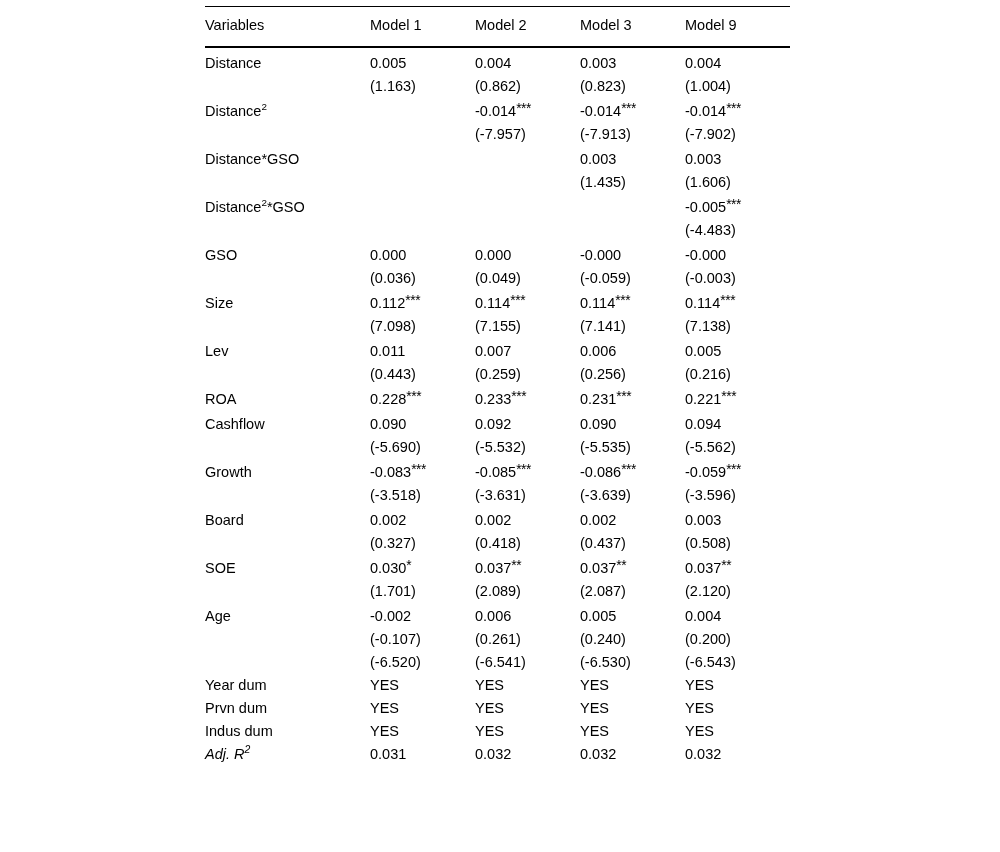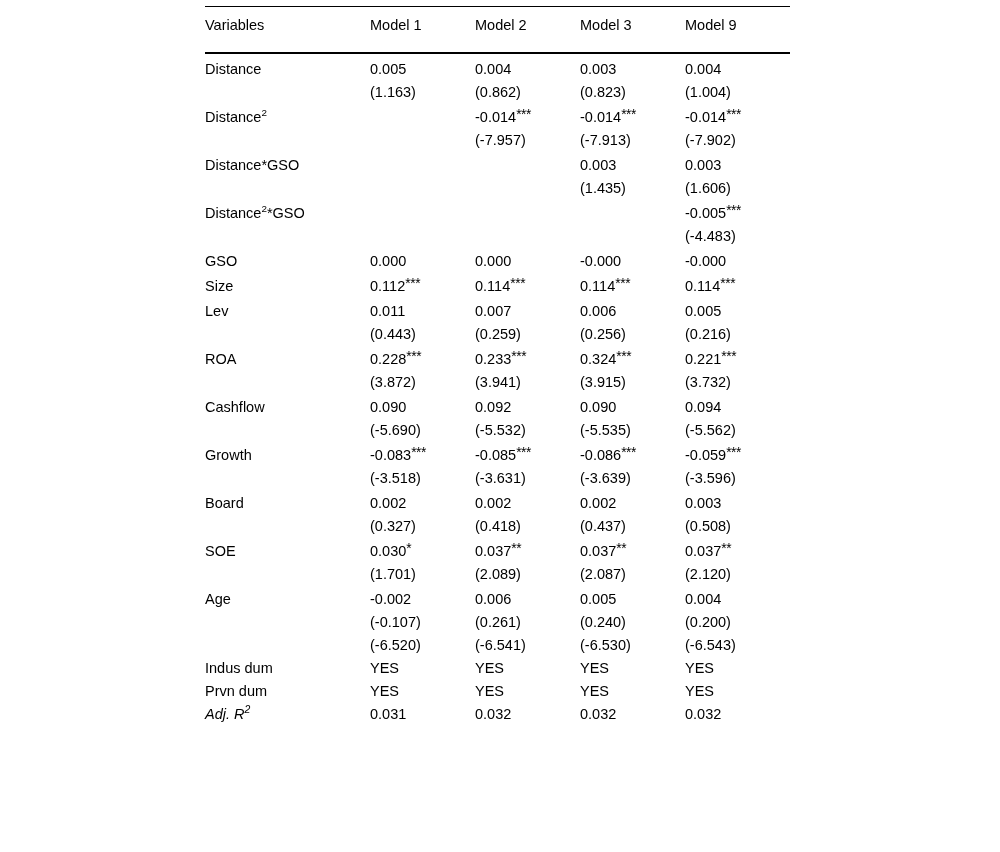--- a/index.html
+++ b/index.html
@@ -34,21 +34,21 @@
     margin: 0;
     text-align: left;
     vertical-align: top;
     font-weight: normal;
     line-height: 23px;
     height: 23px;
     white-space: nowrap;
   }
   
   tr.rule-top td     { border-top: 1.5px solid #000; height: 0; line-height: 0; font-size: 0; }
-  tr.head-row th     { padding-top: 5px; padding-bottom: 13px; height: 27px; line-height: 27px; }
+  tr.head-row th     { padding-top: 5px; padding-bottom: 7px; height: 27px; line-height: 27px; }
   tr.rule-head td    { border-top: 2.5px solid #000; height: 0; line-height: 0; font-size: 0; }
 
   tr.coef-row td     { padding-top: 2px; }
   tr.se-row td       { padding-bottom: 0px; }
   tr.dummy-row td    { height: 23px; }
   tr.first-coef td   { padding-top: 4px; }
   tr.adj-row td      { padding-bottom: 3px; }
 
   .varname { }
   .varname sup {
@@ -154,54 +154,61 @@
           <td></td>
           <td>(-4.483)</td>
         </tr>
         <tr class="coef-row">
           <td><span class="varname"><span>GSO</span></span></td>
           <td><span>0.000</span></td>
           <td><span>0.000</span></td>
           <td><span>-0.000</span></td>
           <td><span>-0.000</span></td>
         </tr>
+        <tr class="se-row">
+          <td></td>
+          <td>(0.036)</td>
+          <td>(0.049)</td>
+          <td>(-0.059)</td>
+          <td>(-0.003)</td>
+        </tr>
         <tr class="coef-row">
           <td><span class="varname"><span>Size</span></span></td>
           <td><span>0.112</span><span class="stars">***</span></td>
           <td><span>0.114</span><span class="stars">***</span></td>
           <td><span>0.114</span><span class="stars">***</span></td>
           <td><span>0.114</span><span class="stars">***</span></td>
         </tr>
+        <tr class="se-row">
+          <td></td>
+          <td>(7.098)</td>
+          <td>(7.155)</td>
+          <td>(7.141)</td>
+          <td>(7.138)</td>
+        </tr>
         <tr class="coef-row">
           <td><span class="varname"><span>Lev</span></span></td>
           <td><span>0.011</span></td>
           <td><span>0.007</span></td>
           <td><span>0.006</span></td>
           <td><span>0.005</span></td>
         </tr>
         <tr class="se-row">
           <td></td>
           <td>(0.443)</td>
           <td>(0.259)</td>
           <td>(0.256)</td>
           <td>(0.216)</td>
         </tr>
         <tr class="coef-row">
           <td><span class="varname"><span>ROA</span></span></td>
           <td><span>0.228</span><span class="stars">***</span></td>
           <td><span>0.233</span><span class="stars">***</span></td>
-          <td><span>0.324</span><span class="stars">***</span></td>
+          <td><span>0.231</span><span class="stars">***</span></td>
           <td><span>0.221</span><span class="stars">***</span></td>
-        </tr>
-        <tr class="se-row">
-          <td></td>
-          <td>(3.872)</td>
-          <td>(3.941)</td>
-          <td>(3.915)</td>
-          <td>(3.732)</td>
         </tr>
         <tr class="coef-row">
           <td><span class="varname"><span>Cashflow</span></span></td>
           <td><span>0.090</span></td>
           <td><span>0.092</span></td>
           <td><span>0.090</span></td>
           <td><span>0.094</span></td>
         </tr>
         <tr class="se-row">
           <td></td>
@@ -267,28 +274,35 @@
           <td>(0.200)</td>
         </tr>
         <tr class="se-row">
           <td></td>
           <td>(-6.520)</td>
           <td>(-6.541)</td>
           <td>(-6.530)</td>
           <td>(-6.543)</td>
         </tr>
         <tr class="dummy-row">
-          <td>Indus dum</td>
+          <td>Year dum</td>
           <td>YES</td>
           <td>YES</td>
           <td>YES</td>
           <td>YES</td>
         </tr>
         <tr class="dummy-row">
           <td>Prvn dum</td>
+          <td>YES</td>
+          <td>YES</td>
+          <td>YES</td>
+          <td>YES</td>
+        </tr>
+        <tr class="dummy-row">
+          <td>Indus dum</td>
           <td>YES</td>
           <td>YES</td>
           <td>YES</td>
           <td>YES</td>
         </tr>
         <tr class="adj-row">
           <td><span class="adj-label"><span>Adj. R</span><sup>2</sup></span></td>
           <td>0.031</td>
           <td>0.032</td>
           <td>0.032</td>

